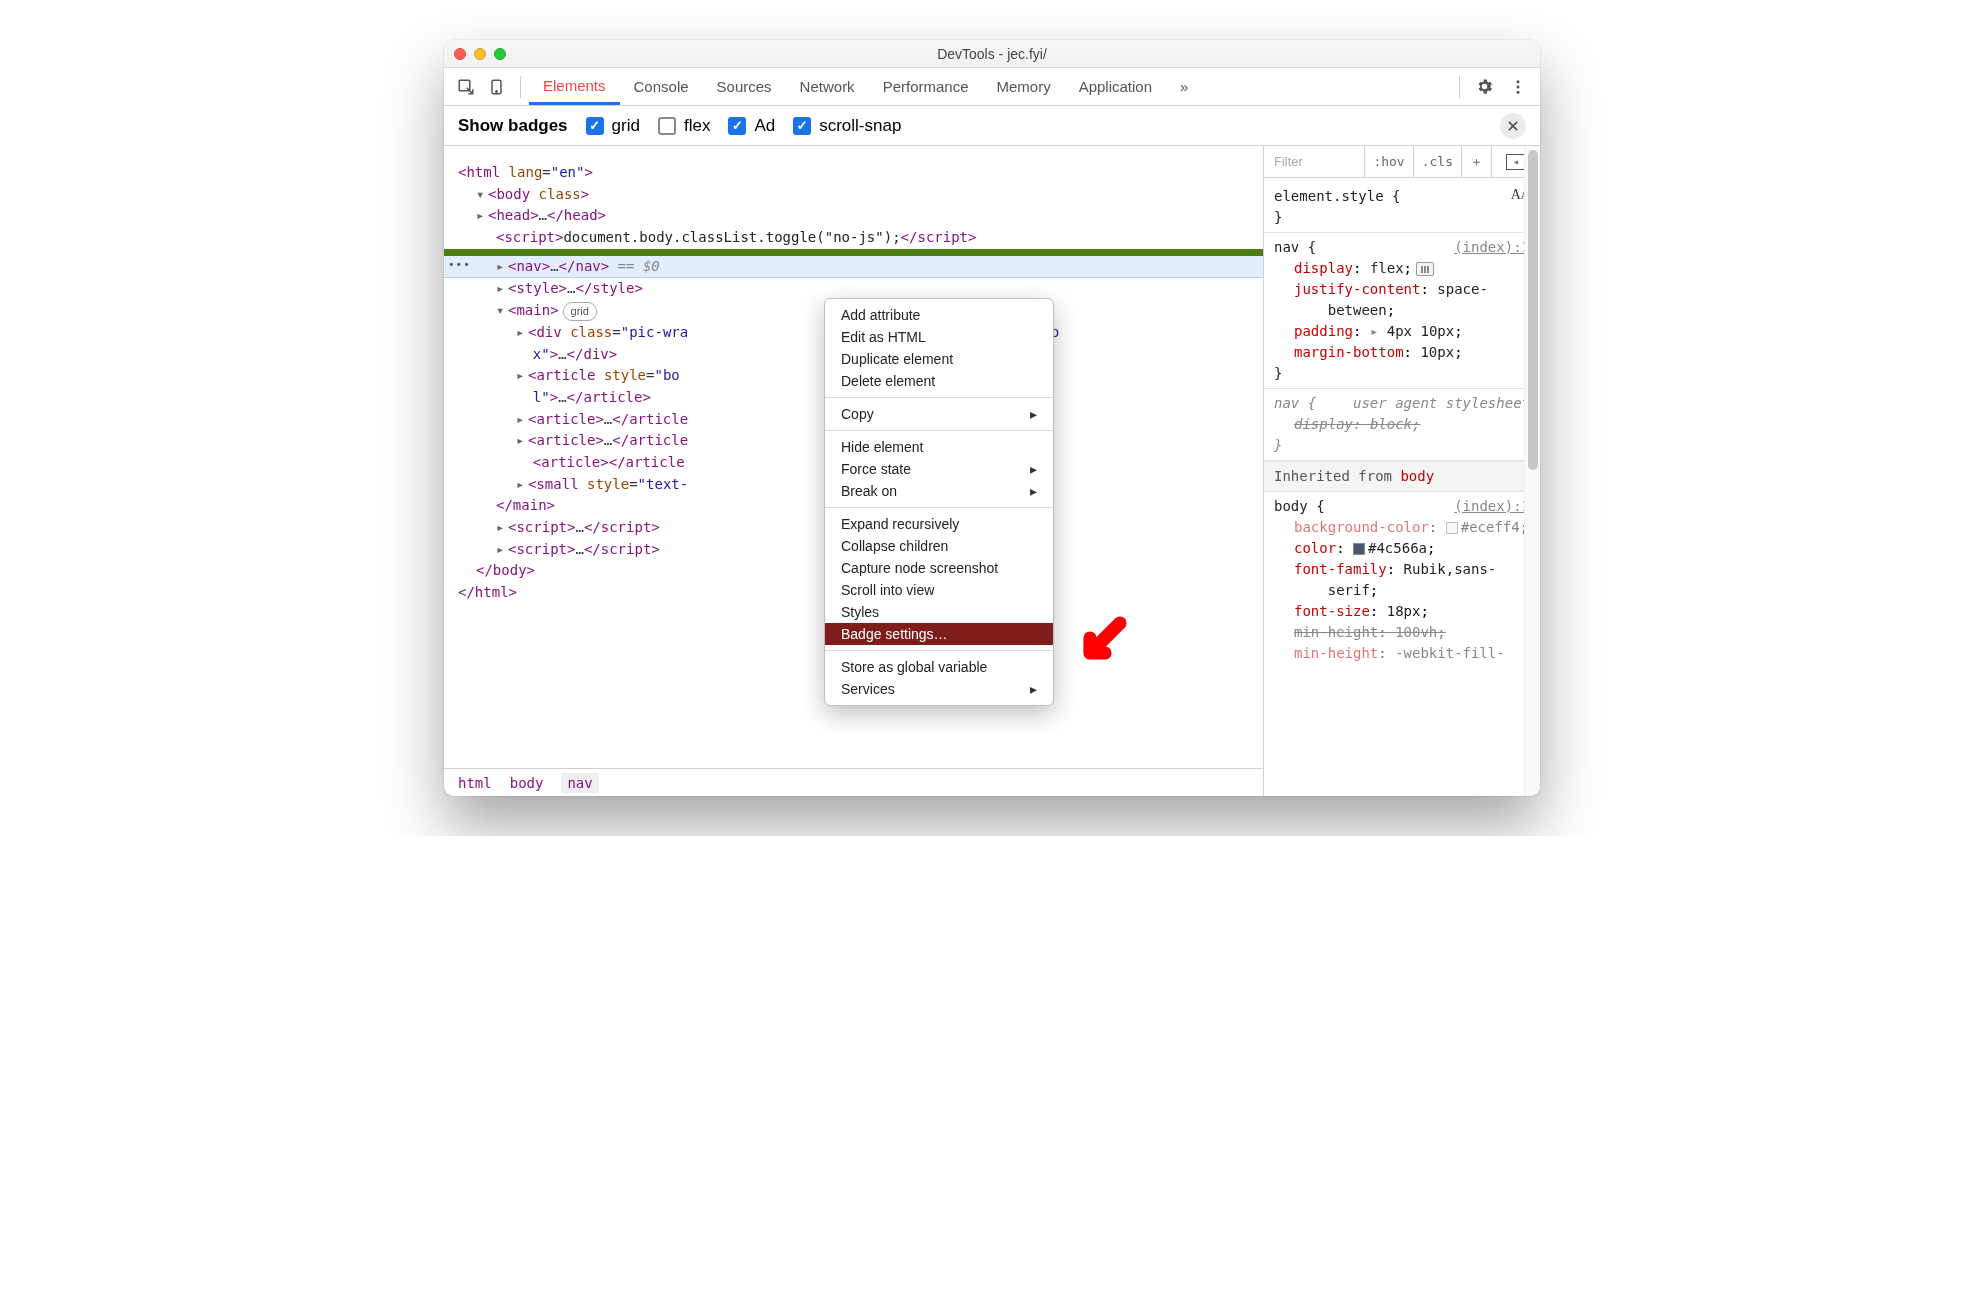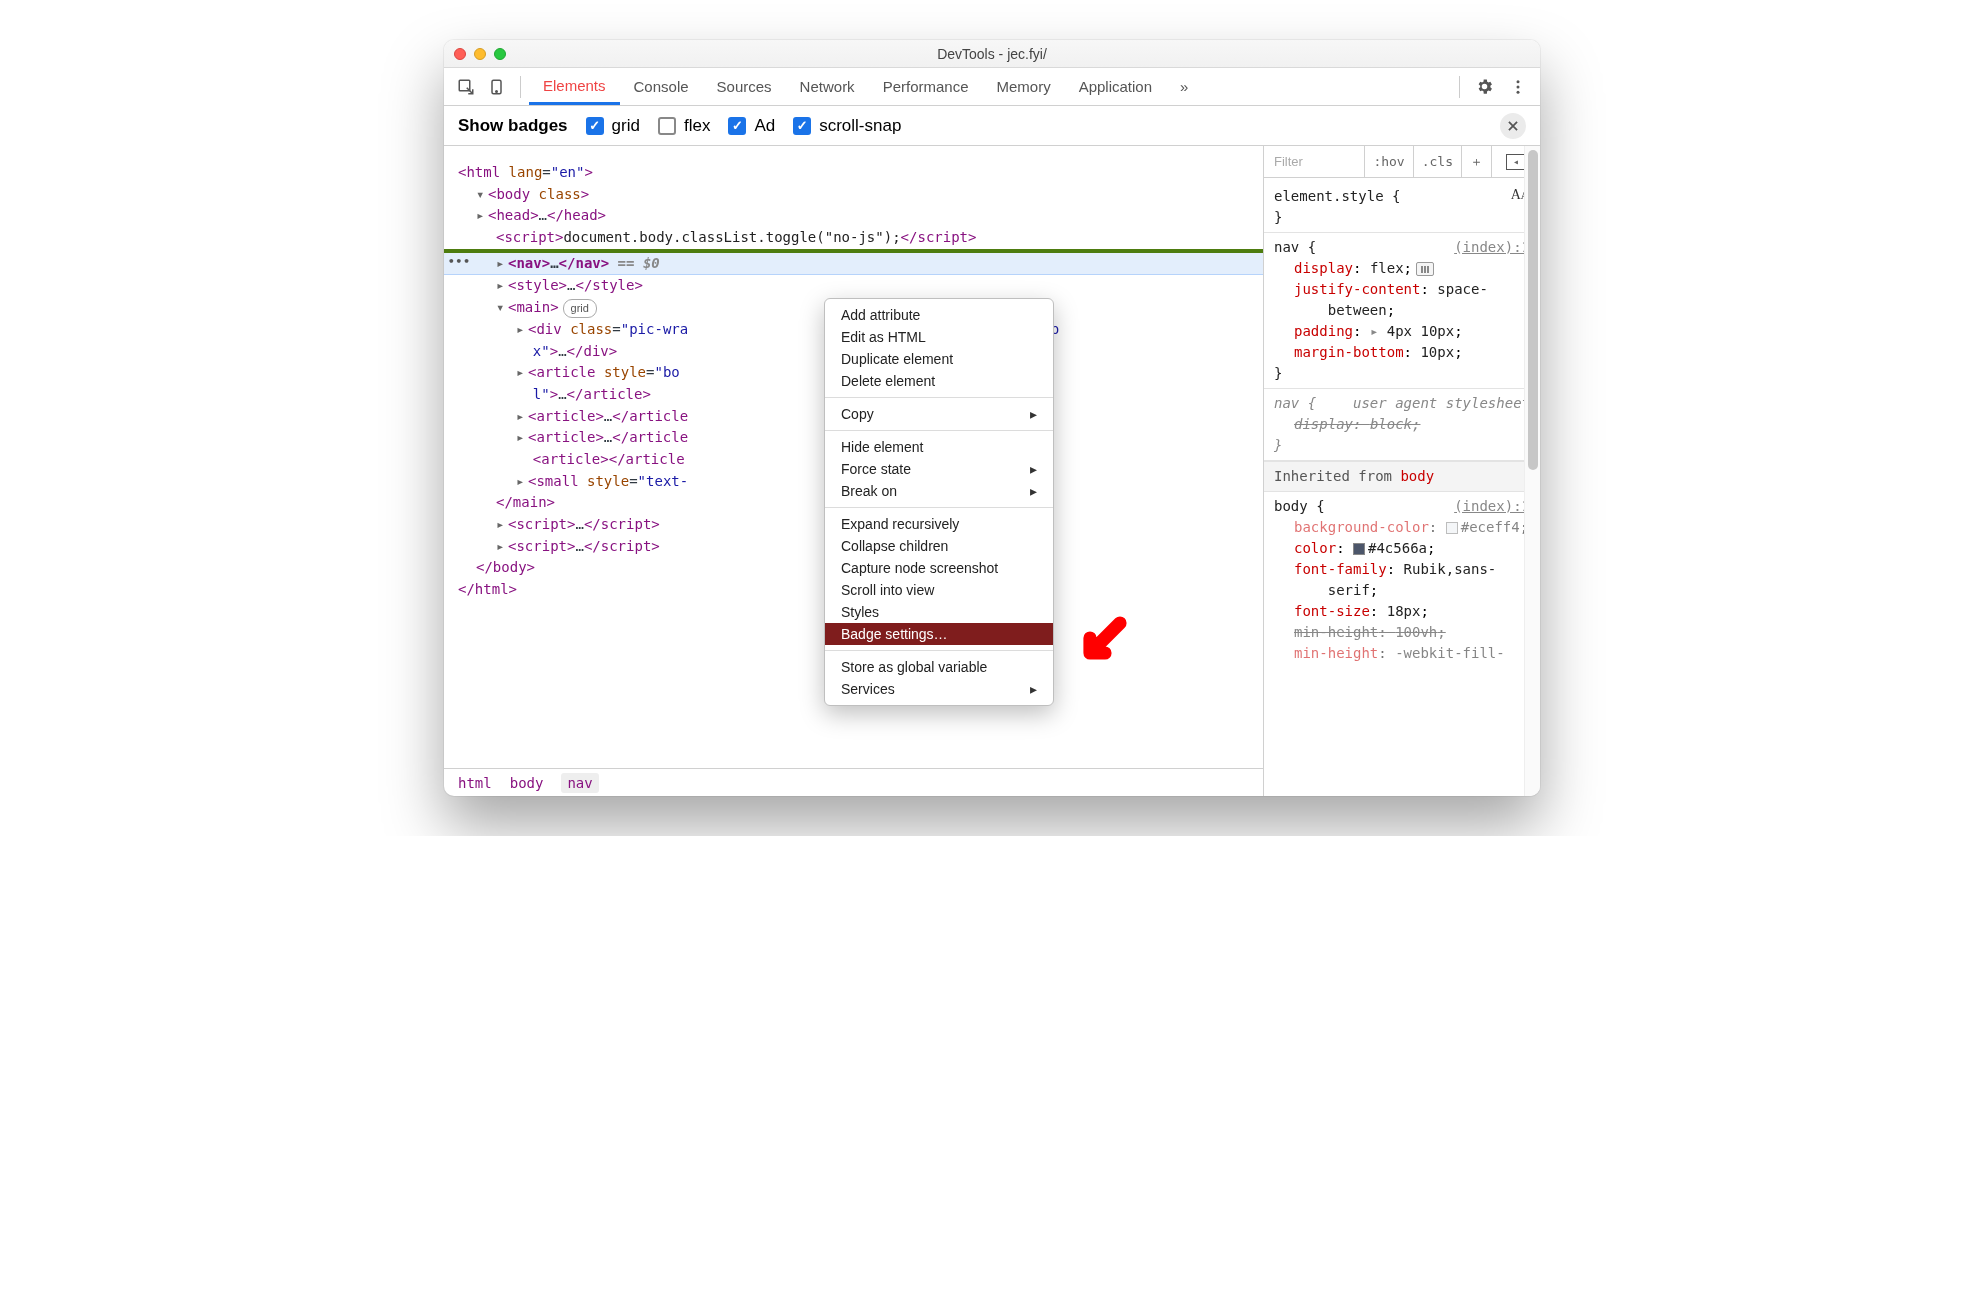--- a/index.html
+++ b/index.html
@@ -121,25 +121,24 @@
   .txt { color:#222; }
   .dim { color:#888; font-style: italic; }
   .gridbadge {
     display:inline-block; border:1px solid #aaa; border-radius:9px;
     padding: 0 7px; font-size:11px; color:#555; margin-left:4px;
     background:#fff; font-family: sans-serif; font-style:normal;
   }
   .arrow { color:#666; display:inline-block; width:12px; }
   .sel-row {
     background:#e3eefc;
-    border-top: 4px solid #4d7c0f;
+    border-top: 7px solid #4d7c0f;
     border-bottom: 1px solid #b6d3fb;
     margin: 0 -4px; padding-left:52px !important;
     position: relative;
-    font-weight: bold;
   }
   .sel-row::before { content:"•••"; position:absolute; left:4px; color:#555; letter-spacing:1px; font-size:11px;}
 
   
   .ctxmenu {
     position:absolute;
     top: 152px; left: 380px;
     width: 230px;
     background: #fff;
     border: 1px solid #bfbfbf;

